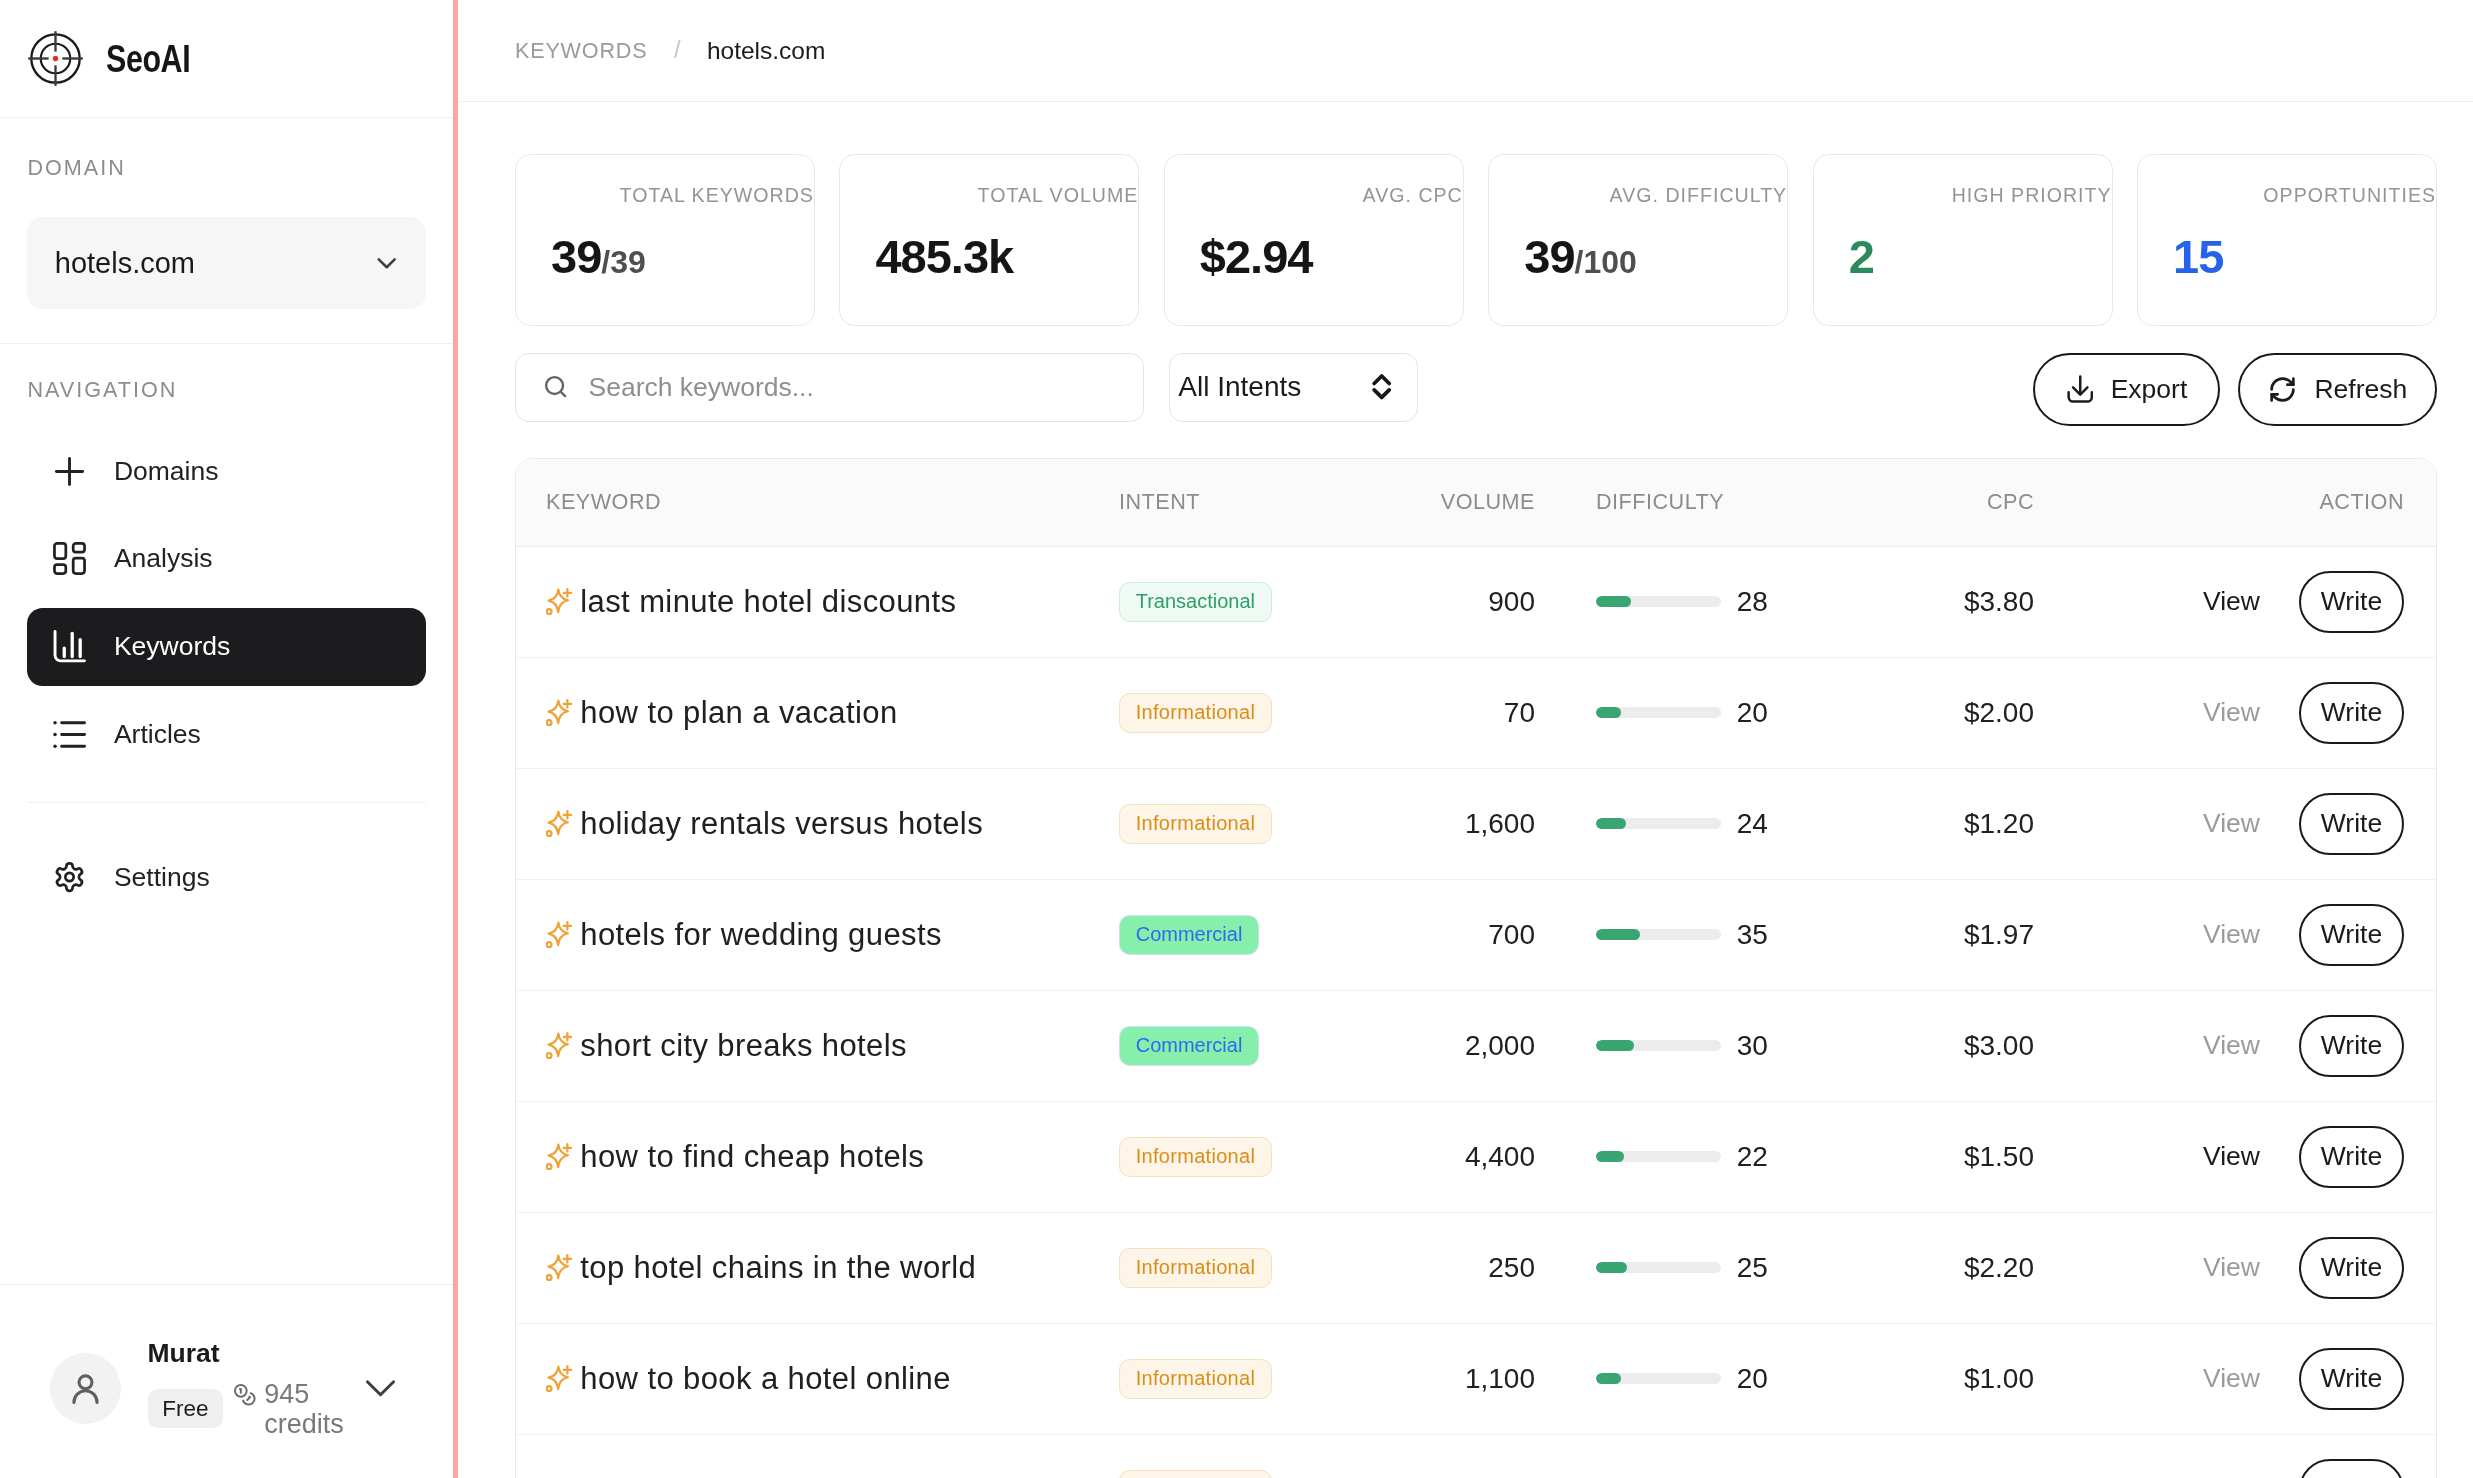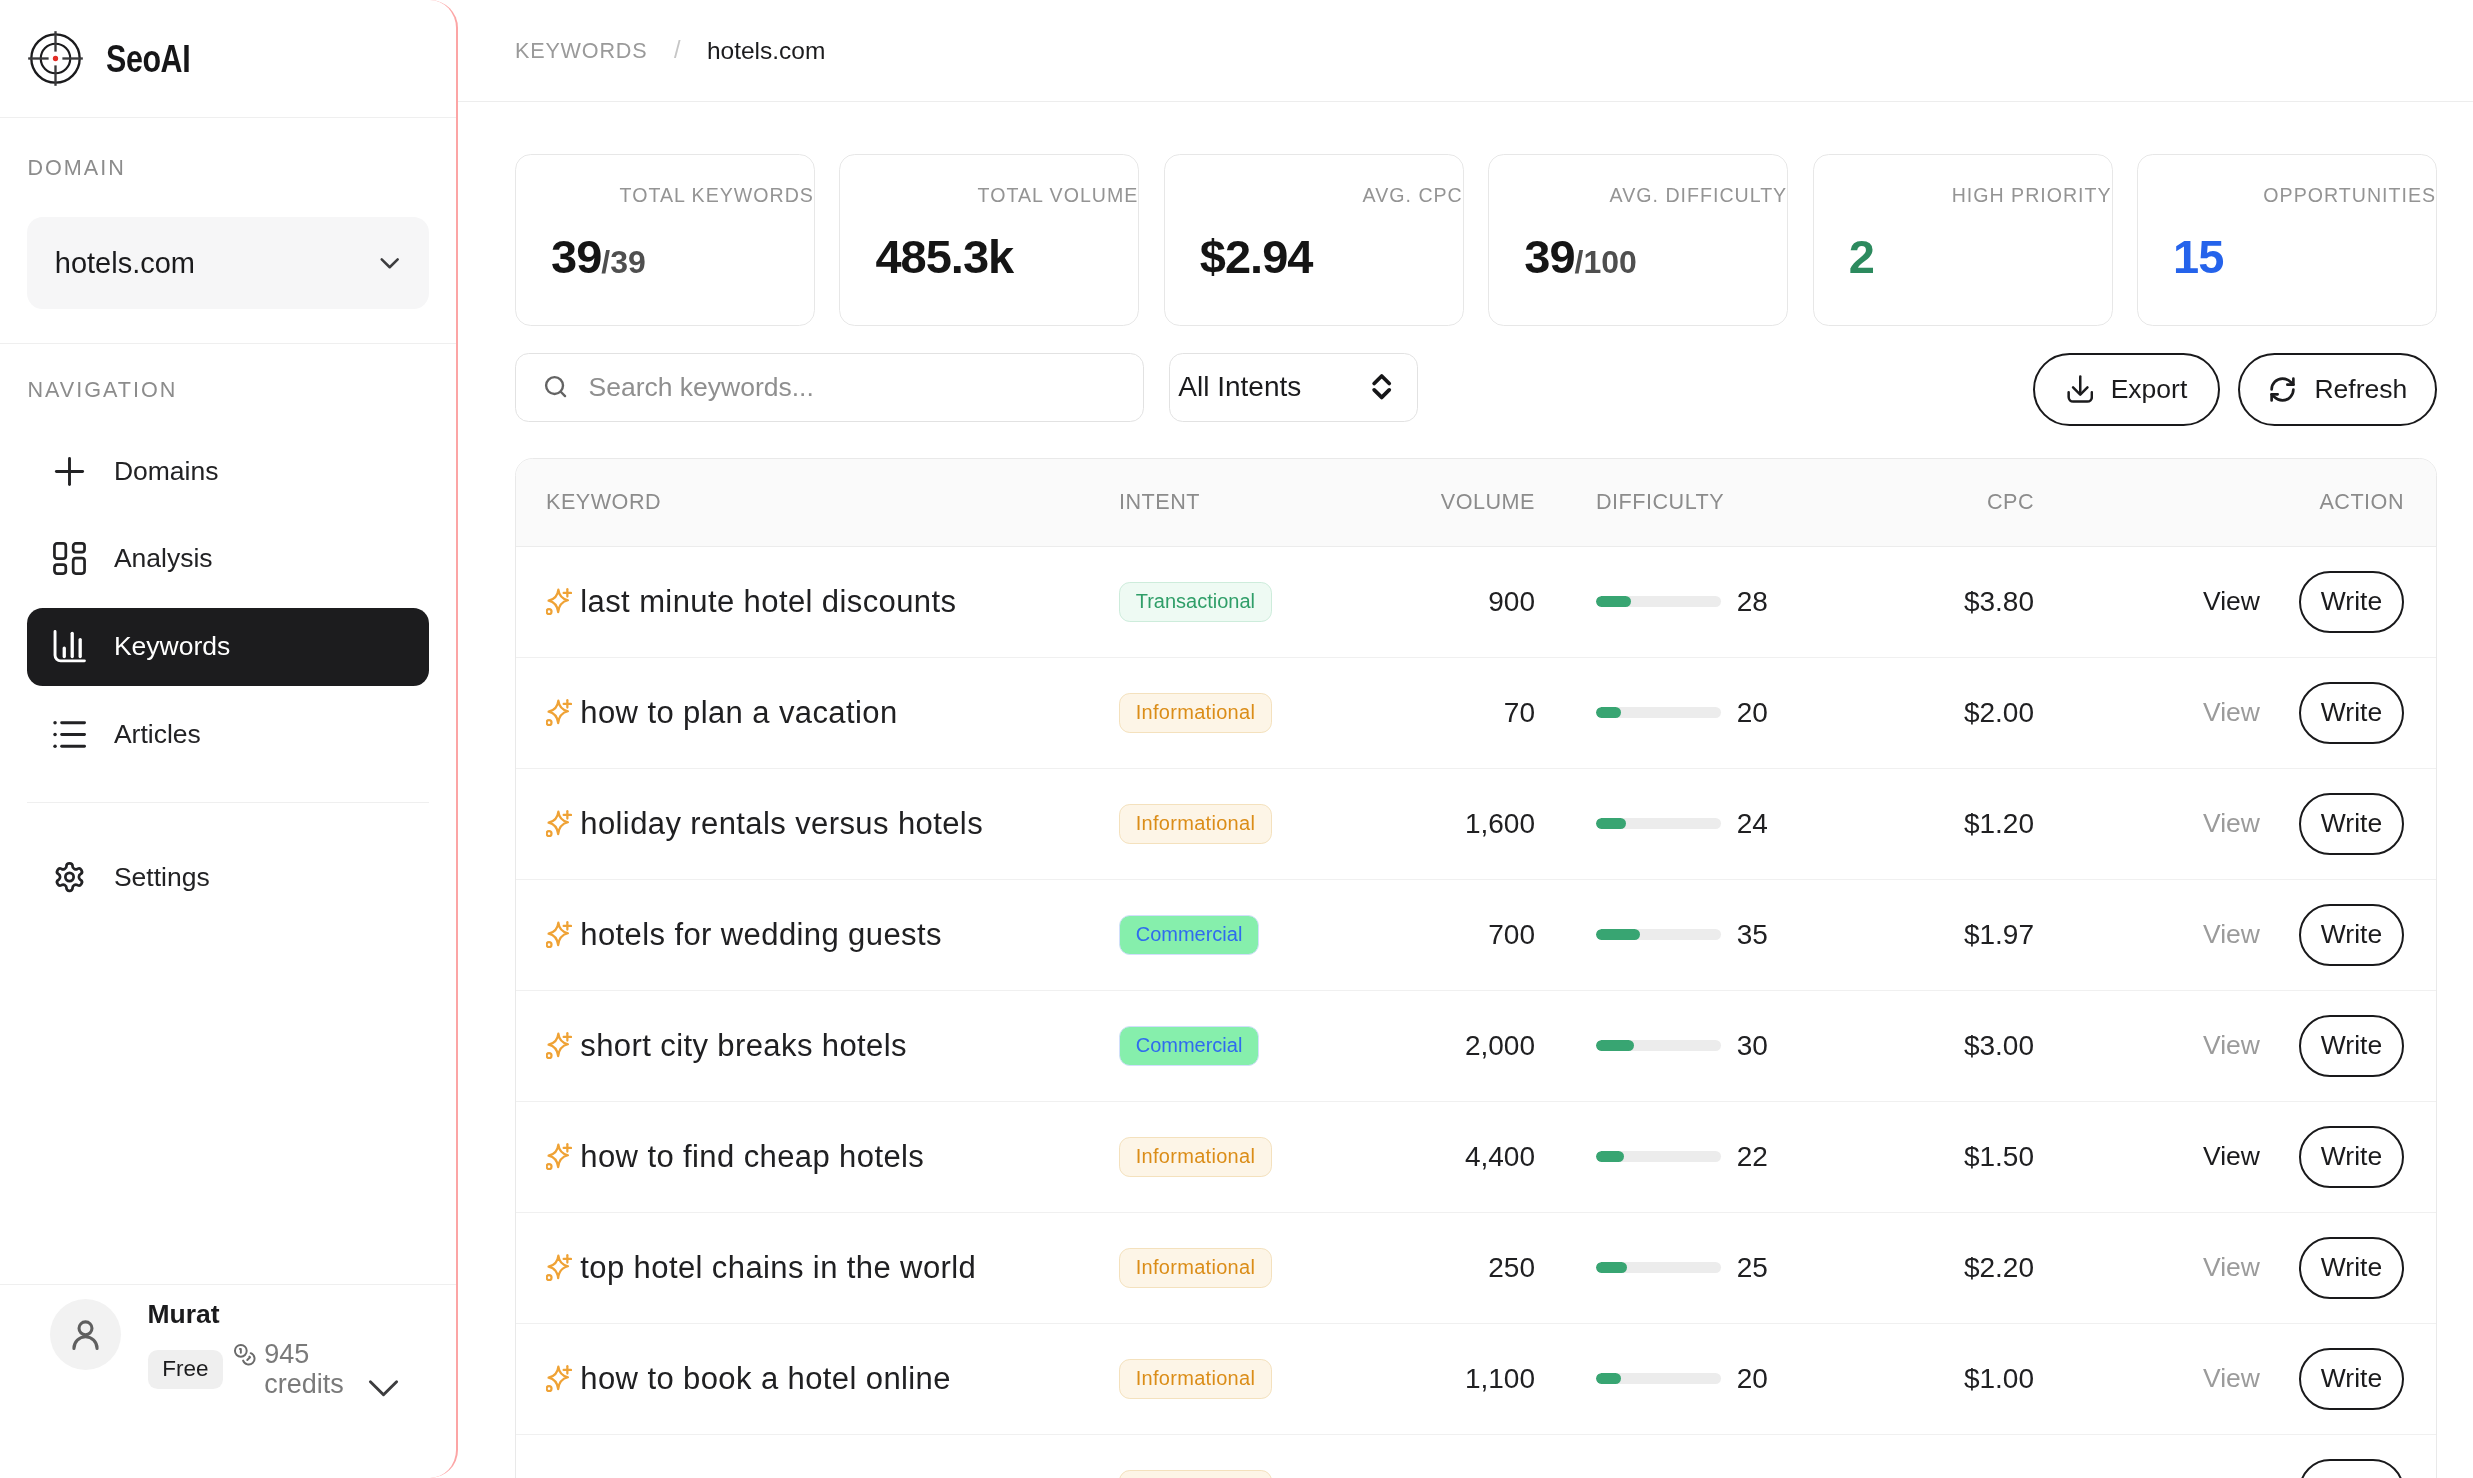--- a/index.html
+++ b/index.html
@@ -1,41 +1,41 @@
 <!DOCTYPE html>
 <html><head>
 <meta charset="utf-8">
 <style>
   * { margin:0; padding:0; box-sizing:border-box; }
   html,body { width:2474px; height:1478px; overflow:hidden; background:#ffffff;
     font-family:"Liberation Sans", sans-serif; color:#1b1b1d; }
   .app { display:flex; width:2474px; height:1478px; transform:translateZ(0); }
 
   
-  .sidebar { position:relative; width:458px; flex:0 0 458px; height:100%; border-right:2px solid #fca5a5; background:#fff;border-radius:28px; }
+  .sidebar { position:relative; width:458px; flex:0 0 458px; height:100%; border-right:5px solid #fca5a5; background:#fff; }
   .logo-row { height:118px; display:flex; align-items:center; padding-left:27.4px; border-bottom:1px solid #efefef; }
   .logo-icon { width:57px; height:57px; }
   .logo-text { font-size:39px; font-weight:700; letter-spacing:-0.5px; transform:scaleX(0.78); transform-origin:left center; margin-left:21.6px; color:#161618; }
   .side-label { font-size:21.6px; letter-spacing:2px; color:#8c8c8c; padding-left:27.4px; }
   .domain-section { border-bottom:1px solid #efefef; padding-bottom:34px; }
   .domain-label { margin-top:37px; }
   .domain-select { margin:36px 27.4px 0 27.4px; height:92px; background:#f6f6f7; border-radius:15.7px;
     display:flex; align-items:center; padding:0 25.5px 0 27.4px; cursor:pointer; }
   .domain-select .val { font-size:29px; color:#1b1b1d; }
   .domain-select svg { margin-left:auto; }
   .nav-label { margin-top:33px; }
   .nav-list { margin:29px 27.4px 0 27.4px; display:flex; flex-direction:column; gap:9.8px; }
   .nav-item { height:78px; border-radius:15.7px; display:flex; align-items:center; padding-left:25.5px; cursor:pointer; color:#222224; }
   .nav-item .ni-icon { width:33px; height:33px; display:flex; align-items:center; justify-content:center; }
   .nav-item .ni-label { font-size:26.5px; margin-left:28px; }
   .nav-item.active { background:#1c1c1e; color:#ffffff; }
   .nav-divider { height:1px; background:#efefef; margin:29px 27.4px 0 27.4px; }
   .settings-wrap { margin:35px 27.4px 0 27.4px; }
   .user-area { position:absolute; left:0; right:0; bottom:0; height:194px; border-top:1px solid #efefef;
-    display:flex; padding-left:50px; padding-top:13.7px; }
+    display:flex; align-items:center; padding-left:50px; padding-top:13.7px; }
   .avatar { width:71px; height:71px; border-radius:50%; background:#f2f2f2; display:flex; align-items:center; justify-content:center; }
   .user-col { margin-left:26.5px; }
   .user-name { font-size:26.5px; font-weight:700; color:#1b1b1d; }
   .user-row2 { display:flex; align-items:center; margin-top:9.8px; }
   .plan-badge { background:#efefef; border-radius:9.8px; height:39px; padding:0 14.7px; display:flex; align-items:center; font-size:22.5px; color:#1b1b1d; }
   .credits { display:flex; align-items:flex-start; margin-left:9.8px; color:#7a7a7a; }
   .credits svg { margin-top:3.9px; flex:0 0 auto; }
   .credits-text { font-size:27px; line-height:30px; margin-left:7.8px; width:98px; color:#7a7a7a; }
   .user-chevron { position:absolute; right:56px; top:calc(50% + 7.8px); transform:translateY(-50%); }
 

